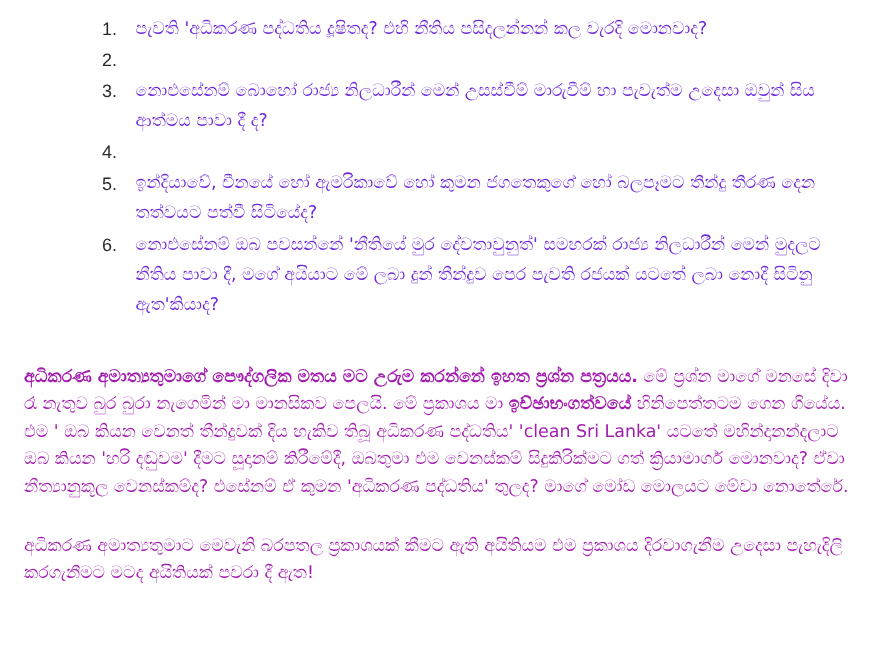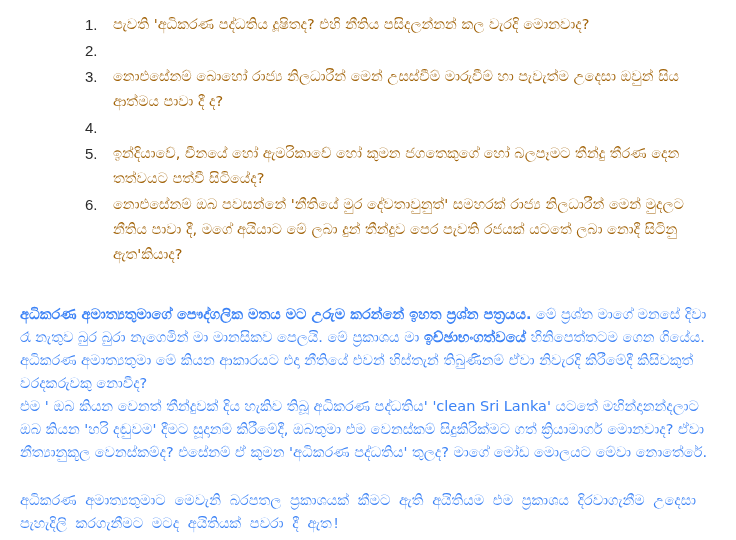--- a/index.html
+++ b/index.html
@@ -28,34 +28,33 @@
     margin-bottom: 1px;
   }
   .question-number {
     flex: 0 0 28px;
     font-family: "Liberation Sans", sans-serif;
     font-size: 15px;
     color: #2b2b2b;
   }
   .question-text {
     max-width: 595px;
-    color: #a16207;
+    color: #6d28d9;
   }
   .body-text {
     margin: 36px 20px 0 20px;
     font-size: 14.5px;
     line-height: 23px;
-    color: #3b82f6;
+    color: #a21caf;
   }
   .para {
     margin: 0;
   }
   .para.spaced-top {
     margin-top: 26px;
-    font-family: Liberation Mono, monospace;
   }
   .bold {
     font-weight: bold;
   }
 </style>
 </head>
 <body>
 
 <div class="page">
 
@@ -88,21 +87,20 @@
       <span class="question-number">6.</span>
       <span class="question-text">නොඑසේනම් ඔබ පවසන්නේ 'නීතියේ මුර දේවතාවුනුත්' සමහරක් රාජ්‍ය නිලධාරීන් මෙන් මුදලට නීතිය පාවා දී, මගේ අයියාට මේ ලබා දුන් තීන්දුව පෙර පැවති රජයක් යටතේ ලබා නොදී සිටිනු ඇත'කියාද?</span>
     </div>
 
   </div>
 
   <div class="body-text">
 
     <p class="para"><span class="bold">අධිකරණ අමාත්‍යතුමාගේ පෞද්ගලික මතය මට උරුම කරන්නේ ඉහත ප්‍රශ්න පත්‍රයය.</span><span> මේ ප්‍රශ්න මාගේ මනසේ දිවා රෑ නැතුව බුර බුරා නැගෙමින් මා මානසිකව පෙලයි. මේ ප්‍රකාශය මා </span><span class="bold">ඉච්ඡාභංගත්වයේ</span><span> හිනිපෙත්තටම ගෙන ගියේය.</span></p>
 
-    <p class="para">අධිකරණ අමාත්‍යතුමා මේ කියන ආකාරයට එදා නීතියේ එවන් හිස්තැන් තිබුණිනම් ඒවා නිවැරදි කිරීමේදී කිසිවකුත් වරදකරුවකු නොවීද?</p>
 
     <p class="para">එම ' ඔබ කියන වෙනත් තීන්දුවක් දිය හැකිව තිබූ අධිකරණ පද්ධතිය' 'clean Sri Lanka' යටතේ මහින්දානන්දලාට ඔබ කියන 'හරි දඬුවම' දීමට සූදානම් කිරීමේදී, ඔබතුමා එම වෙනස්කම් සිදුකිරික්මට ගත් ක්‍රියාමාර්ග මොනවාද? ඒවා නීත්‍යානුකූල වෙනස්කම්ද? එසේනම් ඒ කුමන 'අධිකරණ පද්ධතිය' තුලද? මාගේ මෝඩ මොලයට මේවා නොතේරේ.</p>
 
     <p class="para spaced-top">අධිකරණ අමාත්‍යතුමාට මෙවැනි බරපතල ප්‍රකාශයක් කීමට ඇති අයිතියම එම ප්‍රකාශය දිරවාගැනීම උදෙසා පැහැදිලි කරගැනීමට මටද අයිතියක් පවරා දී ඇත!</p>
 
   </div>
 
 </div>
 
 </body></html>

